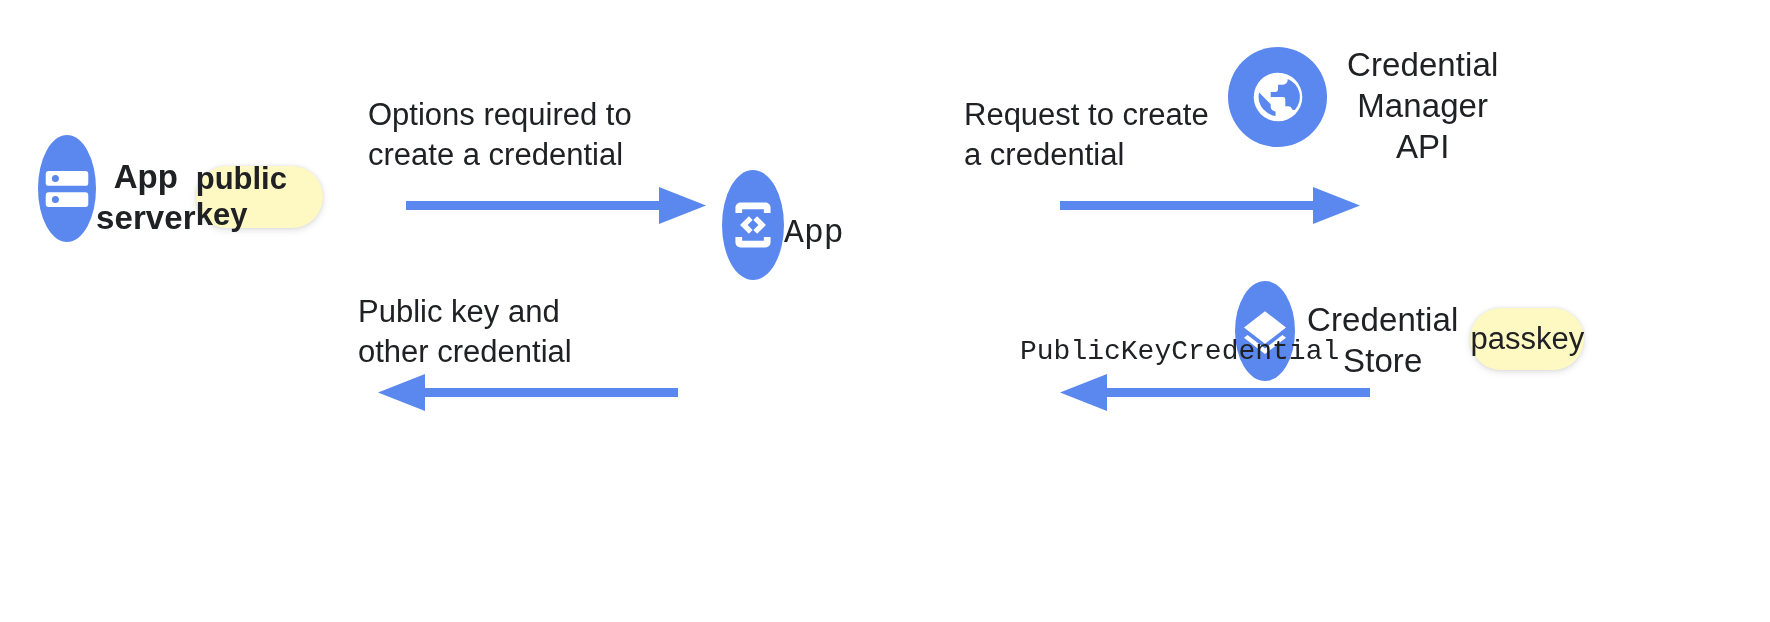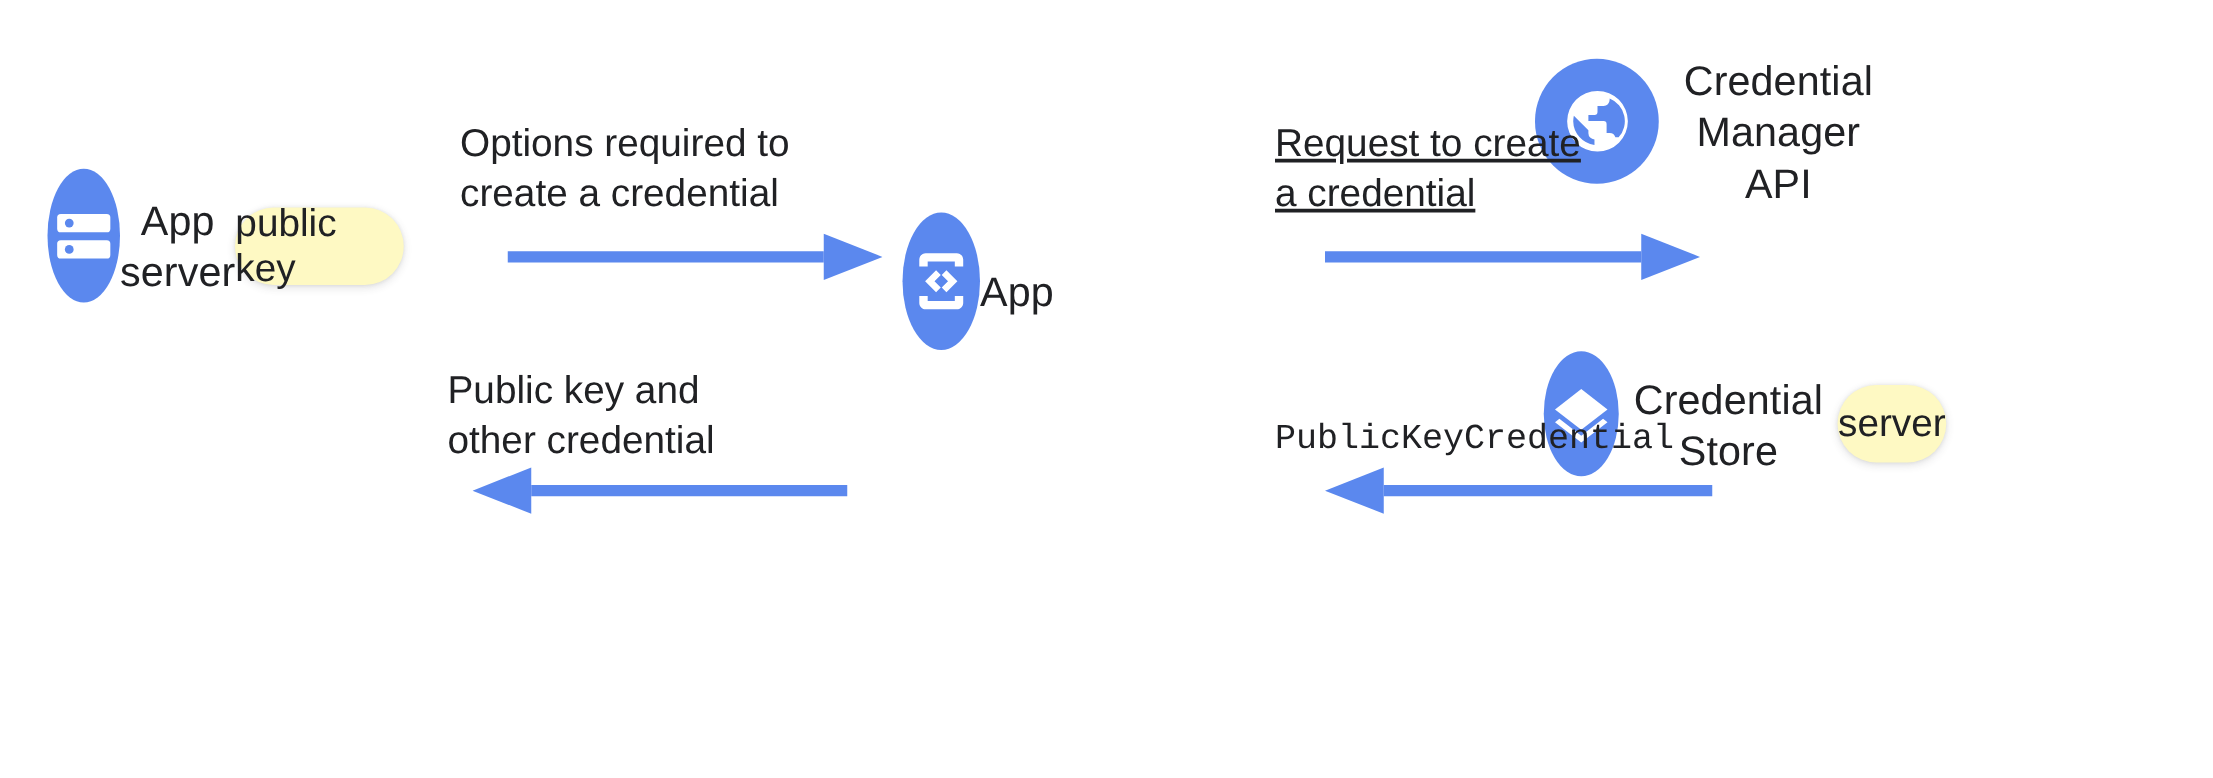--- a/index.html
+++ b/index.html
@@ -78,21 +78,21 @@
   .arrow {
     position: absolute;
   }
   .arrow svg { display: block; }
 </style>
 </head>
 <body>
 
 <div id="diagram">
 
-  <div class="node" style="left:38px; top:135px; width:285px;">
+  <div class="node" style="left:38px; top:135px; width:285px;font-weight:bold;">
     <div class="circle-icon" style="width:107px;height:107px;">
       <svg width="58" height="58" viewBox="0 0 24 24" aria-hidden="true">
         <rect x="3.2" y="4.6" width="17.6" height="6.1" rx="1.2" fill="#ffffff"></rect>
         <circle cx="7.2" cy="7.65" r="1.45" fill="#5B88EE"></circle>
         <rect x="3.2" y="13.3" width="17.6" height="6.1" rx="1.2" fill="#ffffff"></rect>
         <circle cx="7.2" cy="16.35" r="1.45" fill="#5B88EE"></circle>
       </svg>
     </div>
     <div class="node-label" style="margin-top:17px;">App server</div>
     <div class="chip" style="margin-top:17px; width:285px;">public key</div>
@@ -100,63 +100,63 @@
 
   <div class="node" style="left:722px; top:170px; width:120px;">
     <div class="circle-icon" style="width:110px;height:110px;">
       <svg width="62" height="62" viewBox="0 0 24 24" aria-hidden="true">
         <path d="M7.2 3.3h9.6c1.1 0 2 0.9 2 2v2.1h-2.6V5.9H7.8v1.5H5.2V5.3c0-1.1 0.9-2 2-2z" fill="#ffffff"></path>
         <path d="M5.2 16.6h2.6v1.5h8.4v-1.5h2.6v2.1c0 1.1-0.9 2-2 2H7.2c-1.1 0-2-0.9-2-2z" fill="#ffffff"></path>
         <path d="M10.4 8.6 7.0 12l3.4 3.4 1.45-1.45L9.9 12l1.95-1.95z" fill="#ffffff"></path>
         <path d="M13.6 8.6 17.0 12l-3.4 3.4-1.45-1.45L14.1 12l-1.95-1.95z" fill="#ffffff"></path>
       </svg>
     </div>
-    <div class="node-label" style="margin-top:16px;">App</div>
+    <div class="node-label" style="margin-top:16px;font-family:Liberation Mono, monospace;">App</div>
   </div>
 
   <div class="node" style="left:1228px; top:26px; width:290px;">
     <div class="circle-icon" style="width:100px;height:100px;">
       <svg width="62" height="62" viewBox="0 0 24 24" aria-hidden="true">
         <path fill="#ffffff" d="M12 2.6A9.4 9.4 0 1 0 21.4 12 9.41 9.41 0 0 0 12 2.6zm-.94 16.72a7.53 7.53 0 0 1-6.58-7.32 7.4 7.4 0 0 1 .2-1.7l4.5 4.5v.94a1.88 1.88 0 0 0 1.88 1.88zm6.48-2.38a1.86 1.86 0 0 0-1.78-1.32h-.94V12.9a.94.94 0 0 0-.94-.94H9.18v-1.88h1.88a.94.94 0 0 0 .94-.94V7.26h1.88a1.88 1.88 0 0 0 1.88-1.88v-.39a7.52 7.52 0 0 1 2.78 12.0z"></path>
       </svg>
     </div>
     <div class="node-label" style="margin-top:18px;">Credential
 Manager API</div>
   </div>
 
   <div class="node" style="left:1235px; top:281px; width:285px;gap:12px;">
     <div class="circle-icon" style="width:100px;height:100px;">
       <svg width="60" height="60" viewBox="0 0 24 24" aria-hidden="true">
         <path fill="#ffffff" d="M12 4.1 3.6 10.6 12 17.1l8.4-6.5z"></path>
         <path fill="#ffffff" d="M12 19.0 5.0 13.6 3.6 14.7 12 21.2l8.4-6.5-1.42-1.1z"></path>
       </svg>
     </div>
     <div class="node-label" style="margin-top:18px;">Credential Store</div>
-    <div class="chip" style="margin-top:16px; width:285px;">server</div>
+    <div class="chip" style="margin-top:16px; width:285px;">passkey</div>
   </div>
 
   <div class="arrow-label" style="left:368px; top:95px; width:310px;">Options required to
 create a credential</div>
   <div class="arrow" style="left:406px; top:184px;">
     <svg width="300" height="42" viewBox="0 0 300 42" aria-hidden="true">
       <rect x="0" y="17" width="253" height="9" fill="#5B88EE"></rect>
       <path d="M253 3 L300 21.5 L253 40 Z" fill="#5B88EE"></path>
     </svg>
   </div>
 
   <div class="arrow-label" style="left:358px; top:292px; width:310px;">Public key and
 other credential</div>
   <div class="arrow" style="left:378px; top:371px;">
     <svg width="300" height="42" viewBox="0 0 300 42" aria-hidden="true">
       <rect x="47" y="17" width="253" height="9" fill="#5B88EE"></rect>
       <path d="M47 3 L0 21.5 L47 40 Z" fill="#5B88EE"></path>
     </svg>
   </div>
 
-  <div class="arrow-label" style="left:1020px; top:95px; width:345px;text-decoration:underline;">Request to create
+  <div class="arrow-label" style="left:964px; top:95px; width:345px;">Request to create
 a credential</div>
   <div class="arrow" style="left:1060px; top:184px;">
     <svg width="300" height="42" viewBox="0 0 300 42" aria-hidden="true">
       <rect x="0" y="17" width="253" height="9" fill="#5B88EE"></rect>
       <path d="M253 3 L300 21.5 L253 40 Z" fill="#5B88EE"></path>
     </svg>
   </div>
 
   <div class="arrow-label mono" style="left:1020px; top:332px; width:350px;">PublicKeyCredential</div>
   <div class="arrow" style="left:1060px; top:371px;">

